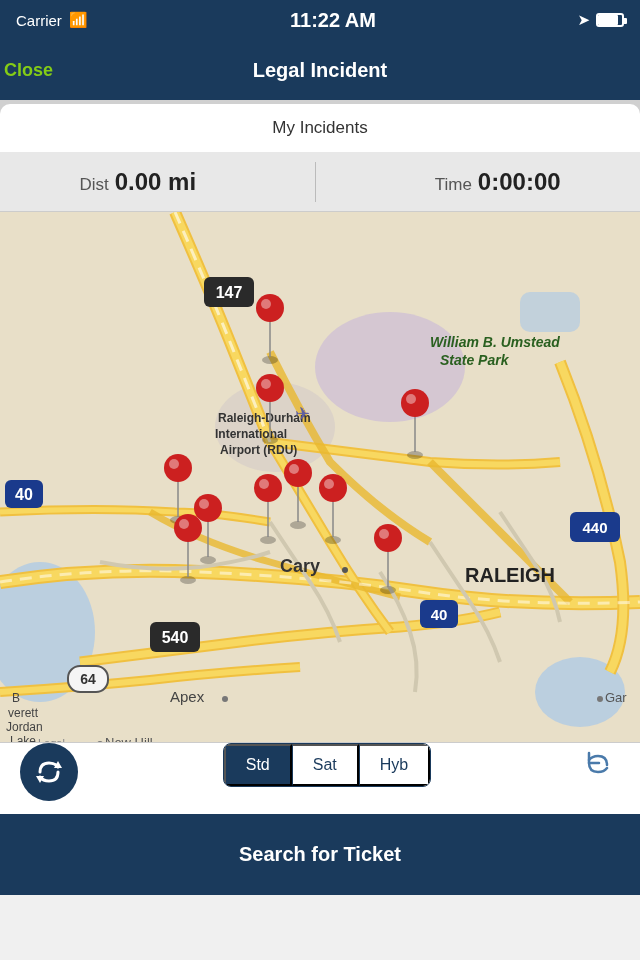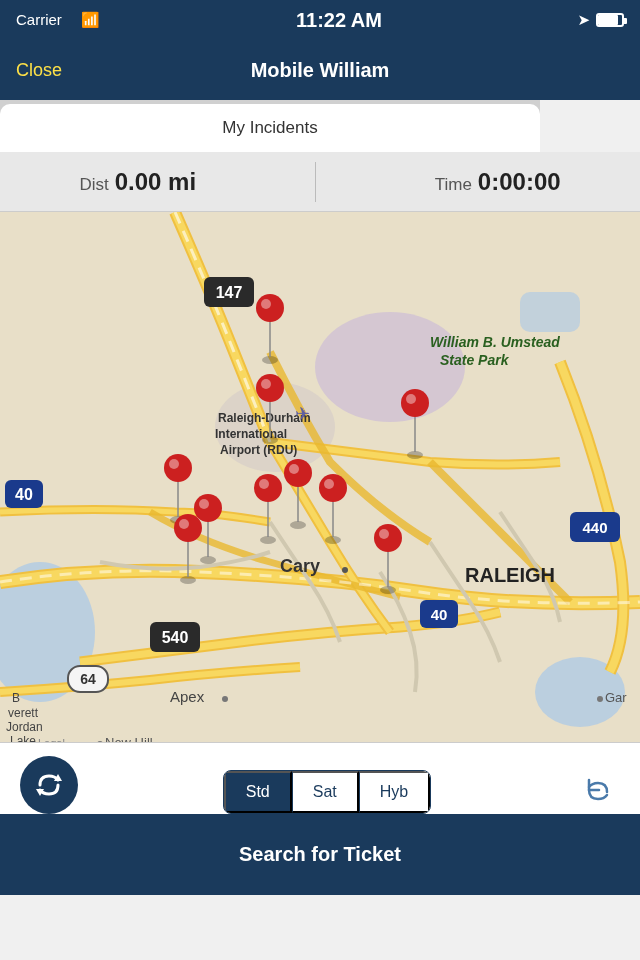--- a/index.html
+++ b/index.html
@@ -18,21 +18,21 @@
       height: 40px;
       background: #1a3a5c;
       display: flex;
       align-items: center;
       justify-content: space-between;
       padding: 0 16px;
       color: white;
       font-size: 15px;
       font-weight: 500;
     }
-    .status-left { display: flex; align-items: flex-start; gap: 20px; }
+    .status-left { display: flex; align-items: center; gap: 8px; }
     .status-center { font-size: 20px; font-weight: 600; }
     .status-right { display: flex; align-items: center; gap: 6px; }
     .battery-icon {
       width: 28px; height: 14px;
       border: 2px solid white;
       border-radius: 3px;
       position: relative;
       display: inline-block;
     }
     .battery-icon::after {
@@ -55,35 +55,35 @@
       height: 60px;
       background: #1a3a5c;
       display: flex;
       align-items: center;
       justify-content: center;
       position: relative;
       padding: 0 16px;
     }
     #close-button {
       position: absolute;
-      left: 16px;
-      color: #fde047;
+      left: 4px;
+      color: #84cc16;
       font-size: 18px;
-      font-weight: 400;
+      font-weight: 700;
       cursor: pointer;
     }
     #nav-title {
       color: white;
       font-size: 20px;
       font-weight: 700;
     }
 
     
     #tab-bar {
-      width: 540px;
+      width: 640px;
       height: 52px;
       background: #d0d0d0;
       display: flex;
       align-items: stretch;
     }
     .tab {
       flex: 1;
       display: flex;
       align-items: center;
       justify-content: center;
@@ -148,21 +148,21 @@
       width: 100%;
       height: 100%;
     }
 
     
     #map-controls {
       width: 640px;
       height: 72px;
       background: white;
       display: flex;
-      align-items: flex-end;
+      align-items: flex-start;
       justify-content: space-between;
       padding: 0 20px;
       border-top: 1px solid #ccc;
     }
     #refresh-btn {
       width: 58px;
       height: 58px;
       background: #1a3a5c;
       border-radius: 50%;
       display: flex;
@@ -230,21 +230,21 @@
   <div class="status-right">
     <span style="font-size:15px;">➤</span>
     <div class="battery-icon">
       <div class="battery-fill"></div>
     </div>
   </div>
 </div>
 
 <div id="nav-bar">
   <span id="close-button">Close</span>
-  <span id="nav-title">Mobile William</span>
+  <span id="nav-title">Legal Incident</span>
 </div>
 
 <div id="tab-bar">
   <div class="tab tab-active">
     <span>My Incidents</span>
   </div>
 </div>
 
 <div id="dist-time-bar">
   <div class="dist-time-item">

